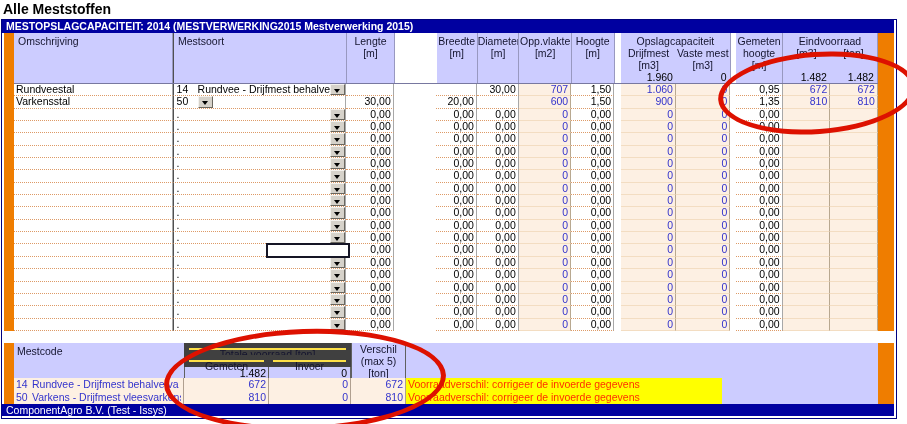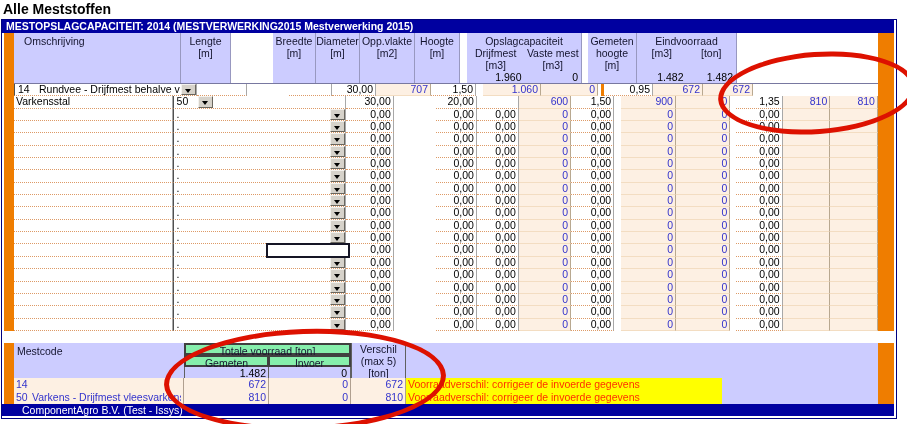--- a/index.html
+++ b/index.html
@@ -6,34 +6,34 @@
   .screen{position:relative;width:907px;height:424px;background:#fff;overflow:hidden;
           font-family:"Liberation Sans",sans-serif;font-size:10.5px;color:#000;}
   .abs{position:absolute;}
   #page-title{left:3px;top:1px;font-size:14px;font-weight:bold;color:#000;}
   
   #frame{left:1px;top:19px;width:894px;height:398px;border:1px solid #000080;background:#fff;box-sizing:content-box;}
   #frame > div{position:absolute;}
   .navybar{background:#0000a0;color:#ffffff;font-weight:bold;font-size:10.5px;}
   #bar1{left:0;top:0;width:892px;height:13px;line-height:13px;padding-left:4px;box-sizing:border-box;}
   #bar2{left:0;top:311px;width:892px;height:12px;line-height:12px;padding-left:4px;box-sizing:border-box;}
-  #footer-bar{left:0;top:384px;width:892px;height:12px;line-height:12px;padding-left:20px;box-sizing:border-box;font-weight:normal;}
+  #footer-bar{left:0;top:384px;width:892px;height:12px;line-height:12px;padding-left:4px;box-sizing:border-box;font-weight:normal;}
   .orange{background:#ef7d00;}
   #stripeL{left:2px;top:13px;width:10px;height:298px;}
   #stripeR{left:876px;top:13px;width:16px;height:298px;}
   #sepA{left:599px;top:13px;width:7px;height:298px;z-index:0;}
   #sepB{left:721px;top:13px;width:6px;height:298px;z-index:0;}
   #stripeL2{left:2px;top:323px;width:10px;height:61px;}
   #stripeR2{left:876px;top:323px;width:16px;height:61px;}
 
   
   #header-row{left:12px;top:13px;width:864px;height:51px;display:flex;z-index:2;border-bottom:1px solid #7878a0;box-sizing:border-box;}
   .hc{background:#ccccff;border-right:1px solid #9898c0;box-sizing:border-box;text-align:center;
       color:#14142e;line-height:12px;padding-top:2px;overflow:hidden;}
-  .hleft{text-align:left;padding-left:10px;}
+  .hleft{text-align:left;padding-left:4px;}
   .sp7{width:7px;background:transparent;} .sp6{width:6px;background:transparent;}
   .c-oms{width:167px;} .c-mest{width:183px;border-left:1px solid #505050;}
   .c-len{width:50px;} .c-bre{width:43px;margin-left:42px;} .c-dia{width:44px;} .c-opp{width:55px;} .c-hoo{width:45px;}
   .c-grp-ops{width:115px;} .c-gem{width:49px;} .c-grp-eind{width:100px;}
   .hsplit{display:flex;}
   .w58{width:58px;} .w57{width:57px;} .w50{width:50px;}
   .tr{text-align:right;padding-right:3px;box-sizing:border-box;color:#000;}
 
   
   #body{left:12px;top:64px;width:864px;height:247px;z-index:2;}
@@ -48,21 +48,21 @@
   .dd-btn{width:15px;background:#d6d2ca;border:1px solid;border-color:#f4f2ee #6a675f #6a675f #f4f2ee;
           box-sizing:border-box;position:relative;}
   .dd-btn::after{content:"";position:absolute;left:3px;top:4px;width:0;height:0;
           border:3px solid transparent;border-top:4px solid #000;}
   #focus-editor{left:264px;top:223px;width:84px;height:15px;border:2px solid #151525;background:#fff;z-index:5;box-sizing:border-box;}
 
   
   #bottom{left:0;top:323px;width:892px;height:61px;}
   #bottom-bg{position:absolute;left:12px;top:0;width:864px;height:61px;background:#ccccff;}
   .b-abs{position:absolute;box-sizing:border-box;line-height:12px;color:#14142e;}
-  .bbox{border:2px solid #404040;text-align:center;background:#86efac;}
+  .bbox{border:5px solid #404040;text-align:center;background:#fde047;}
   .b-row{position:absolute;left:12px;width:864px;height:13px;display:flex;}
   .bcell{box-sizing:border-box;overflow:hidden;white-space:nowrap;line-height:12.5px;padding:0 2px;
          background:#fdf0e3;border-right:1px solid #b0a090;color:#3333cc;}
   .b-mest{width:170px;display:flex;padding-left:2px;}
   .b-code{width:16px;overflow:hidden;}
   .b-name{flex:1;overflow:hidden;}
   .b-gem{width:85px;} .b-inv{width:82px;} .b-ver{width:55px;}
   .b-warn{width:316px;background:#ffff00;color:#ff3000;border-right:none;}
   .b-fill{width:156px;background:#ccccff;border-right:none;}
 
@@ -80,20 +80,21 @@
   <div class="abs" id="frame">
     <div class="navybar" id="bar1">MESTOPSLAGCAPACITEIT: 2014 (MESTVERWERKING2015 Mestverwerking 2015)</div>
 
     <div class="orange" id="stripeL"></div>
     <div class="orange" id="stripeR"></div>
     <div class="orange" id="sepA"></div>
     <div class="orange" id="sepB"></div>
 
     <div id="header-row">
       <div class="hc c-oms hleft"><span>Omschrijving</span></div>
+      <div class="hc c-mest hleft"><span>Mestsoort</span></div>
       <div class="hc c-len">
           <div>Lengte</div>
           <div>[m]</div>
         </div>
       <div class="hc c-bre">
           <div>Breedte</div>
           <div>[m]</div>
         </div>
       <div class="hc c-dia">
           <div>Diameter</div>
@@ -138,20 +139,21 @@
         <div class="hsplit">&nbsp;</div>
         <div class="hsplit">
             <span class="w50 tr">1.482</span>
             <span class="w50 tr">1.482</span>
           </div>
       </div>
     </div>
 
     <div id="body">
         <div class="row">
+          <div class="cell c-oms">Rundveestal</div>
           <div class="cell c-mest mestcell">
             <span class="ms-code">14</span>
             <span class="ms-name">Rundvee - Drijfmest behalve v</span>
             <span class="dd-btn"></span>
           </div>
           <div class="cell c-len right"></div>
           <div class="cell c-bre right"></div>
           <div class="cell c-dia right">30,00</div>
           <div class="cell c-opp right calc">707</div>
           <div class="cell c-hoo right">1,50</div>
@@ -559,20 +561,21 @@
       <div class="b-abs" style="left:266px;top:24px;width:83px;height:12px;text-align:right;padding-right:3px;border-left:1px solid #606060;border-right:1px solid #606060;border-bottom:1px solid #606060;color:#000;">0</div>
       <div class="b-abs" style="left:349px;top:0;width:55px;height:36px;border-left:1px solid #606060;border-right:1px solid #606060;text-align:center;">
         <div>Verschil</div>
         <div>(max 5)</div>
         <div>[ton]</div>
       </div>
       <div id="bottom-rows">
           <div class="b-row" style="top: 35px;">
             <div class="bcell b-mest">
               <span class="b-code">14</span>
+              <span class="b-name">Rundvee - Drijfmest behalve va</span>
             </div>
             <div class="bcell b-gem right">672</div>
             <div class="bcell b-inv right">0</div>
             <div class="bcell b-ver right">672</div>
             <div class="bcell b-warn">Voorraadverschil: corrigeer de invoerde gegevens</div>
             <div class="bcell b-fill"></div>
           </div>
           <div class="b-row" style="top: 48px;">
             <div class="bcell b-mest">
               <span class="b-code">50</span>

